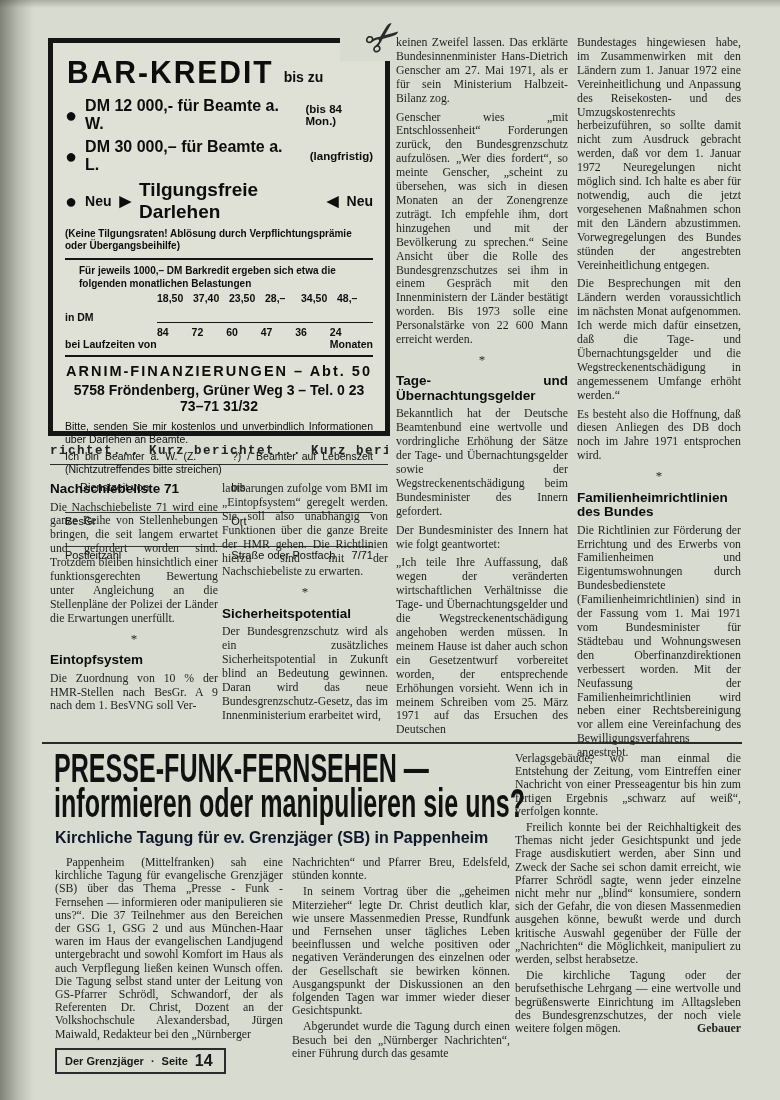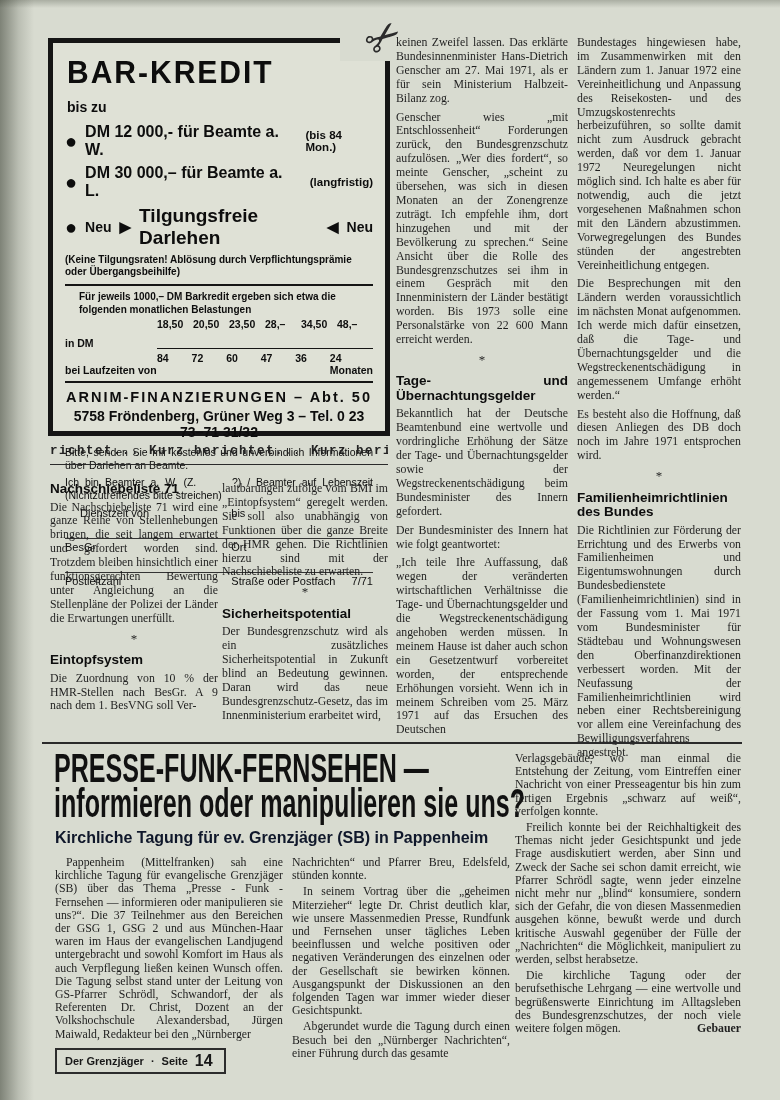--- a/index.html
+++ b/index.html
@@ -37,21 +37,21 @@
   }
   .scissors-patch{
     position:absolute;top:-8px;right:-7px;width:52px;height:26px;
     background:var(--paper);
   }
   .scissors{
     position:absolute;top:-26px;right:-16px;font-size:42px;line-height:1;
     color:#2b2b2b;transform:rotate(-38deg);
     font-family:"DejaVu Sans",sans-serif;
   }
-  .ad-title-row{display:flex;align-items:baseline;gap:10px;margin:2px 0 8px 2px;flex-direction:column;}
+  .ad-title-row{display:flex;align-items:baseline;gap:10px;margin:2px 0 8px 2px;}
   .ad-title{font-size:30px;font-weight:bold;letter-spacing:2px;transform:scaleY(1.05);}
   .ad-title-suffix{font-size:14px;font-weight:bold;}
   .ad-bullet{display:flex;align-items:center;gap:8px;margin:5px 0;font-weight:bold;}
   .dot{font-size:20px;line-height:1;}
   .b-main{font-size:16px;}
   .b-note{font-size:11.5px;margin-left:4px;}
   .ad-bullet.big .b-main{font-size:19px;}
   .arrow{font-size:15px;}
   .b-pre,.b-post{font-size:14px;font-weight:bold;}
   .ad-smallprint{font-size:10px;font-weight:bold;line-height:1.2;margin:4px 0 6px 0;}
@@ -173,21 +173,21 @@
     <div class="ad-smallprint">(Keine Tilgungsraten! Ablösung durch Verpflichtungsprämie oder Übergangsbeihilfe)</div>
 
     <div class="ad-rule"></div>
     <div class="ad-table-note">Für jeweils 1000,– DM Barkredit ergeben sich etwa die folgenden monatlichen Belastungen</div>
 
     <div class="ad-table">
       <div class="t-row">
         <span class="t-label">in DM</span>
         <span class="t-vals t-underline">
           <span>18,50</span>
-          <span>20,50</span>
+          <span>37,40</span>
           <span>23,50</span>
           <span>28,–</span>
           <span>34,50</span>
           <span>48,–</span>
         </span>
       </div>
       <div class="t-row">
         <span class="t-label">bei Laufzeiten von</span>
         <span class="t-vals">
           <span>84</span>

